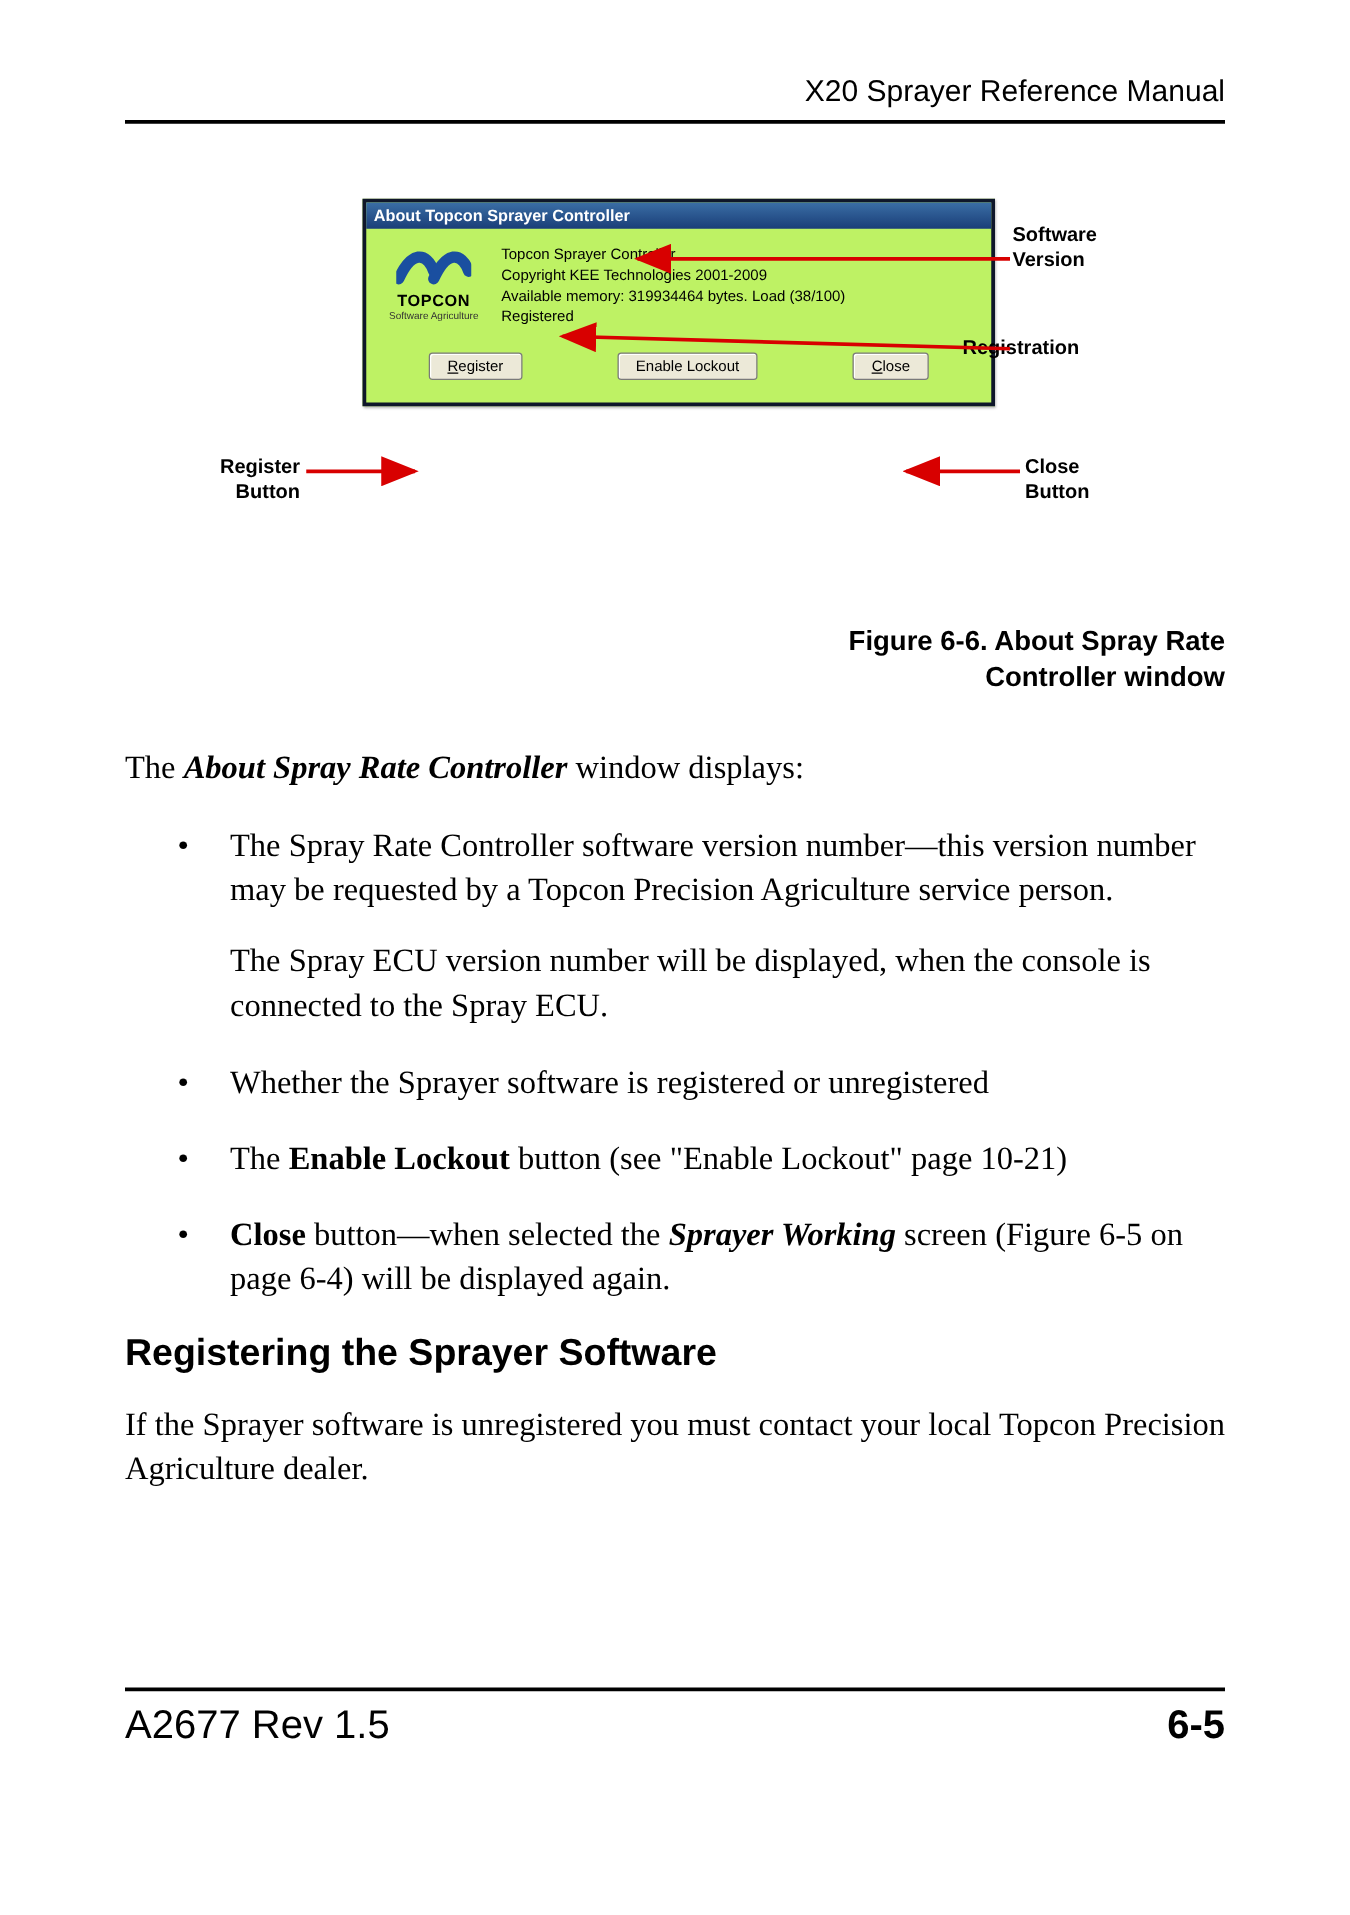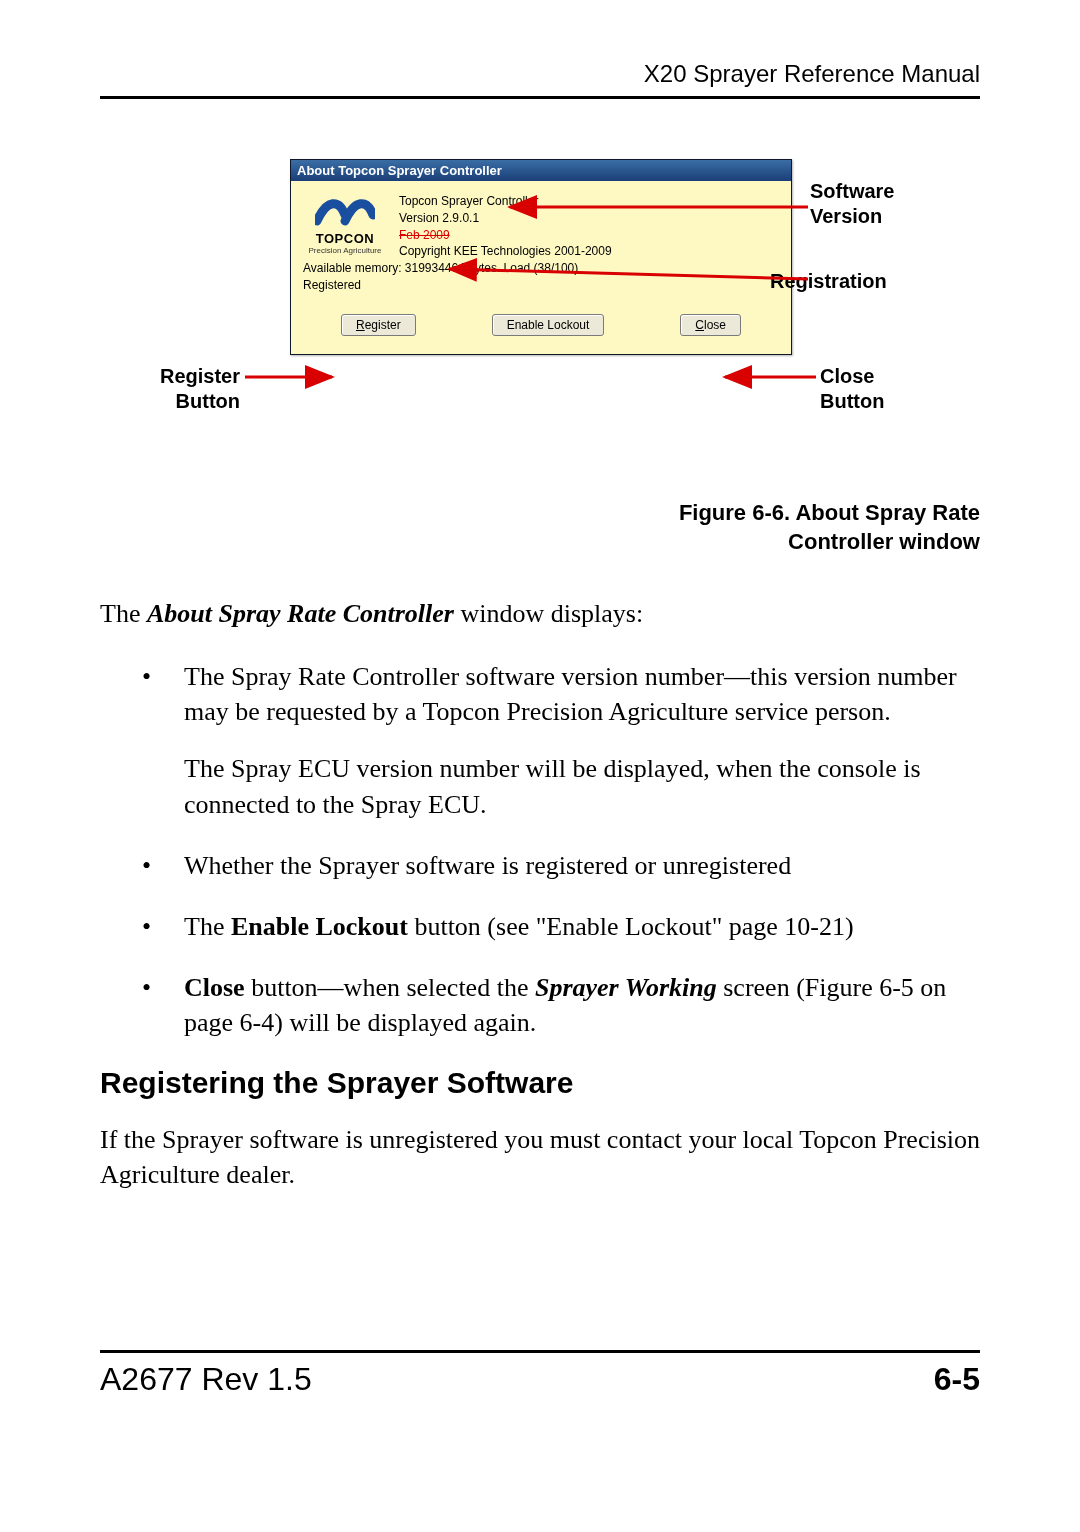--- a/index.html
+++ b/index.html
@@ -29,22 +29,22 @@
   .figure-wrap {
     position: relative;
     width: 100%;
     height: 360px;
   }
   .about-window {
     position: absolute;
     left: 190px;
     top: 20px;
     width: 500px;
-    background: #fef9c3;
-    border: 1px solid #0f172a;
+    background: #bef264;
+    border: 3px solid #0f172a;
     box-shadow: 1px 1px 2px rgba(0,0,0,0.3);
     font-family: Tahoma, Arial, sans-serif;
   }
   .title-bar {
     background: linear-gradient(#3a6ea5, #1a3e78);
     color: #fff;
     font-size: 13px;
     font-weight: bold;
     padding: 3px 6px;
   }
@@ -95,21 +95,21 @@
     padding: 3px 14px;
     box-shadow: inset 1px 1px 0 #fff;
   }
   .win-btn .ul { text-decoration: underline; }
 
   
   .callout {
     position: absolute;
     font-family: Arial, Helvetica, sans-serif;
     font-weight: bold;
-    font-size: 20px;
+    font-size: 16px;
     line-height: 1.25;
     color: #000;
   }
   .arrow-svg { position: absolute; overflow: visible; pointer-events: none; }
 
   .fig-caption {
     text-align: right;
     font-family: Arial, Helvetica, sans-serif;
     font-weight: bold;
     font-size: 22px;
@@ -183,28 +183,24 @@
 
     <div class="about-window">
       <div class="title-bar">About Topcon Sprayer Controller</div>
       <div class="win-body">
         <div class="logo-box">
           <svg class="logo-swoosh" width="60" height="34" viewBox="0 0 60 34">
             <path d="M2 28 C 12 6, 24 6, 30 22" stroke="#1a4fa0" stroke-width="9" fill="none" stroke-linecap="round"></path>
             <path d="M30 28 C 40 6, 52 6, 58 22" stroke="#1a4fa0" stroke-width="9" fill="none" stroke-linecap="round"></path>
           </svg>
           <div class="logo-name">TOPCON</div>
-          <div class="logo-sub">Precision Agriculture</div>
+          <div class="logo-sub">Software Agriculture</div>
         </div>
         <div class="info-lines">
           <span>Topcon Sprayer Controller</span>
-          <span>
-            <span>Version 2.9.0.1</span>
-            <span class="version-struck">Feb 2009</span>
-          </span>
           <span>Copyright KEE Technologies 2001-2009</span>
           <span>Available memory: 319934464 bytes. Load (38/100)</span>
           <span>Registered</span>
         </div>
         <div class="btn-row">
           <button class="win-btn"><span class="ul">R</span><span>egister</span></button>
           <button class="win-btn">Enable Lockout</button>
           <button class="win-btn"><span class="ul">C</span><span>lose</span></button>
         </div>
       </div>

